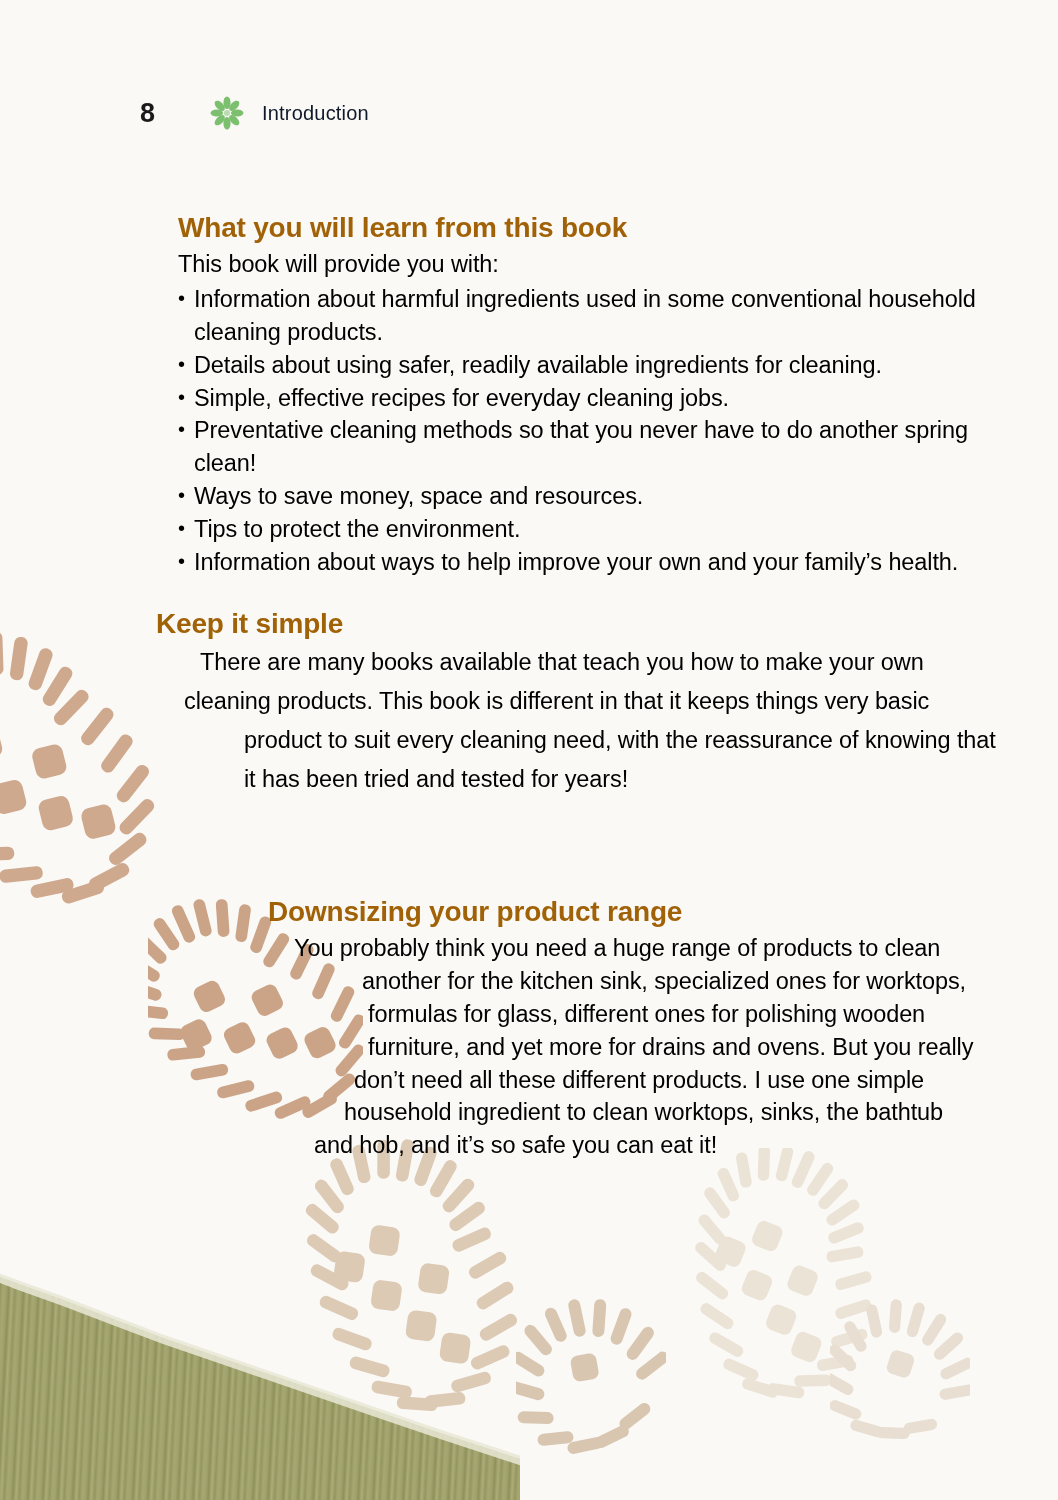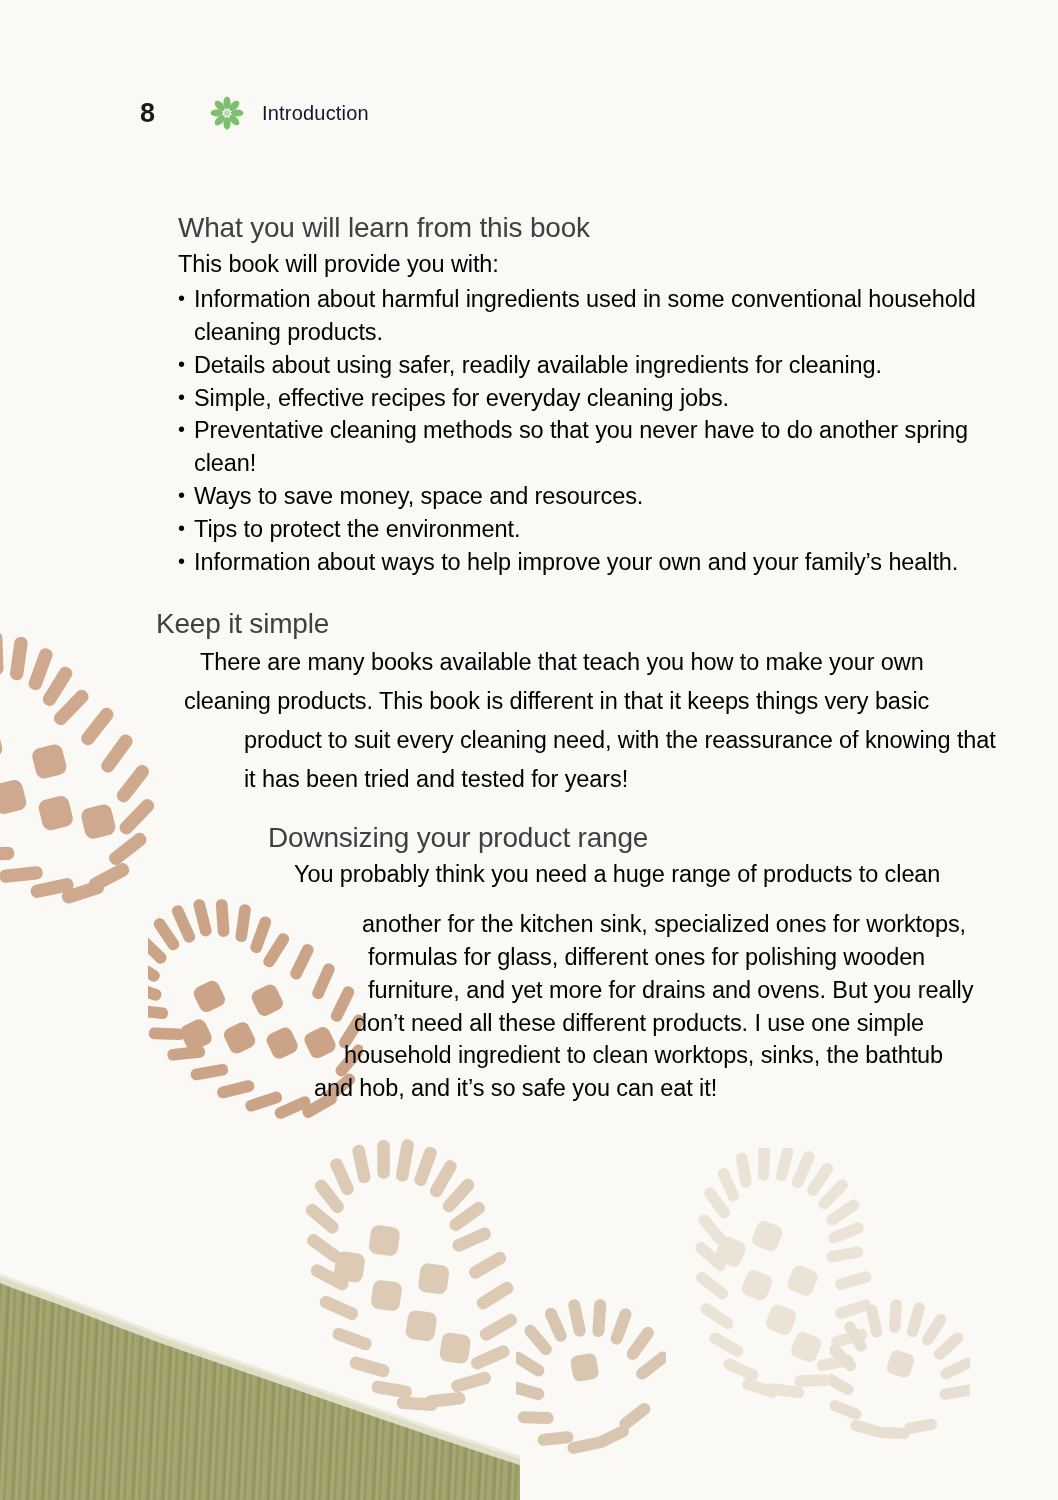--- a/index.html
+++ b/index.html
@@ -99,22 +99,22 @@
 
   
   .body-text {
     font-size: 23.5px;
     color: #000000;
     line-height: 1.40;
     letter-spacing: -0.1px;
   }
   .sec-head {
     font-size: 28px;
-    font-weight: normal;
-    color: #404040;
+    font-weight: bold;
+    color: #a16207;
     letter-spacing: -0.2px;
     margin: 0 0 4px 0;
   }
 
   
   .block-learn {
     position: absolute;
     left: 178px;
     top: 212px;
     width: 830px;
@@ -153,27 +153,27 @@
   .stair .l0 { padding-left: 38px; }
   .stair .l1 { padding-left: 22px; }
   .stair .l2 { padding-left: 62px; }
   .stair .l3 { padding-left: 82px; }
   .stair .l4 { padding-left: 82px; }
 
   
   .block-down {
     position: absolute;
     left: 268px;
-    top: 822px;
+    top: 896px;
     width: 740px;
   }
   .stair2 p { margin: 0; white-space: nowrap; }
   .stair2 .d0 { padding-left: 26px; }
   .stair2 .d1 { padding-left: 58px; }
-  .stair2 .d2 { padding-left: 94px; margin-top: 17px; }
+  .stair2 .d2 { padding-left: 94px; }
   .stair2 .d3 { padding-left: 100px; }
   .stair2 .d4 { padding-left: 100px; }
   .stair2 .d5 { padding-left: 86px; }
   .stair2 .d6 { padding-left: 76px; }
   .stair2 .d7 { padding-left: 46px; }
 </style>
 </head>
 <body>
 
 <div class="page">

